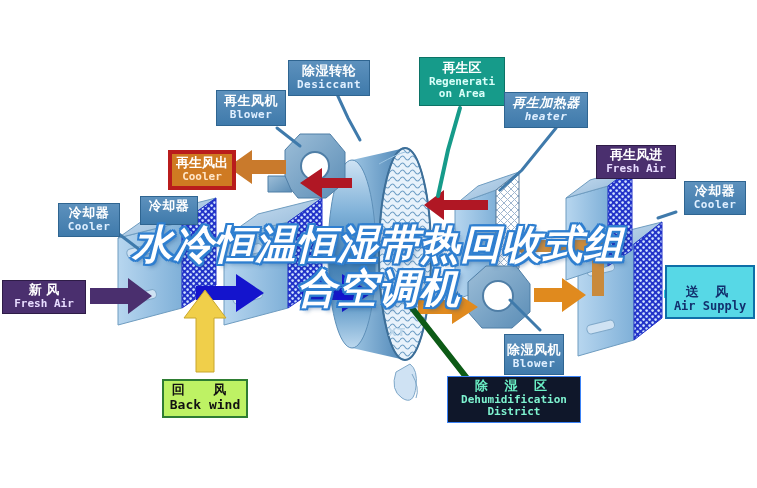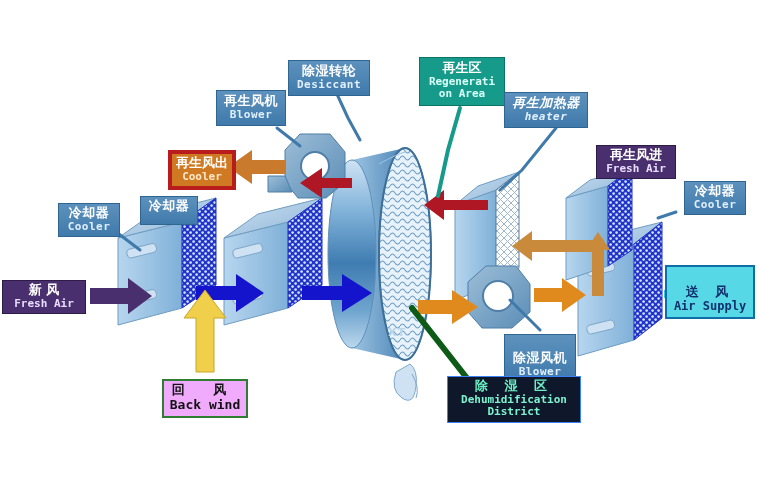--- a/index.html
+++ b/index.html
@@ -37,21 +37,21 @@
   .teal{background:#169b8a;border:1px solid #0c7366;}
   .teal .cn{color:#ffffff;font-size:13px;}
   .teal .en{color:#d9fff9;font-size:11px;}
 
   
   .green{background:#0f172a;border:1px solid #3b82f6;}
   .green .cn{color:#6bf0c5;font-size:13px;letter-spacing:6px;}
   .green .en{color:#7ef3d0;font-size:11px;}
 
   
-  .gold{background:#f0abfc;border:2px solid #2e7d32;}
+  .gold{background:#bef264;border:2px solid #2e7d32;}
   .gold .cn{color:#111;font-size:13px;letter-spacing:12px;}
   .gold .en{color:#111;font-size:13px;}
 
   
   .cyan{background:#57d8e6;border:2px solid #0e6fa8;}
   .cyan .cn{color:#12306e;font-size:13px;letter-spacing:6px;}
   .cyan .en{color:#12306e;font-size:12px;}
 
   
   #title{position:absolute;left:0;top:222px;width:757px;text-align:center;
@@ -282,30 +282,34 @@
   <div class="lbl purple" style="left:2px;top:280px;width:84px;padding:2px 2px 3px;">
     <span class="cn">新    风</span>
     <span class="en">Fresh Air</span>
   </div>
 
   <div class="lbl gold" style="left:162px;top:379px;width:86px;padding:2px 2px 4px;">
     <span class="cn">回    风</span>
     <span class="en">Back wind</span>
   </div>
 
-  <div class="lbl blue" style="left:504px;top:334px;width:72px;padding:16px 2px 4px;">
+  <div class="lbl blue" style="left:504px;top:334px;width:60px;padding:8px 2px 4px;">
     <span class="cn">除湿风机</span>
     <span class="en">Blower</span>
   </div>
 
   <div class="lbl green" style="left:447px;top:376px;width:134px;padding:2px 2px 4px;">
     <span class="cn">除  湿  区</span>
     <span class="en">Dehumidification</span>
     <span class="en">District</span>
   </div>
 
   <div class="lbl cyan" style="left:665px;top:265px;width:90px;padding:18px 2px 4px;">
     <span class="cn">送    风</span>
     <span class="en">Air Supply</span>
   </div>
 
+  <div id="title">
+    <span class="t-line">水冷恒温恒湿带热回收式组</span>
+    <span class="t-line">合空调机</span>
+  </div>
 
 </div>
 
 </body></html>

